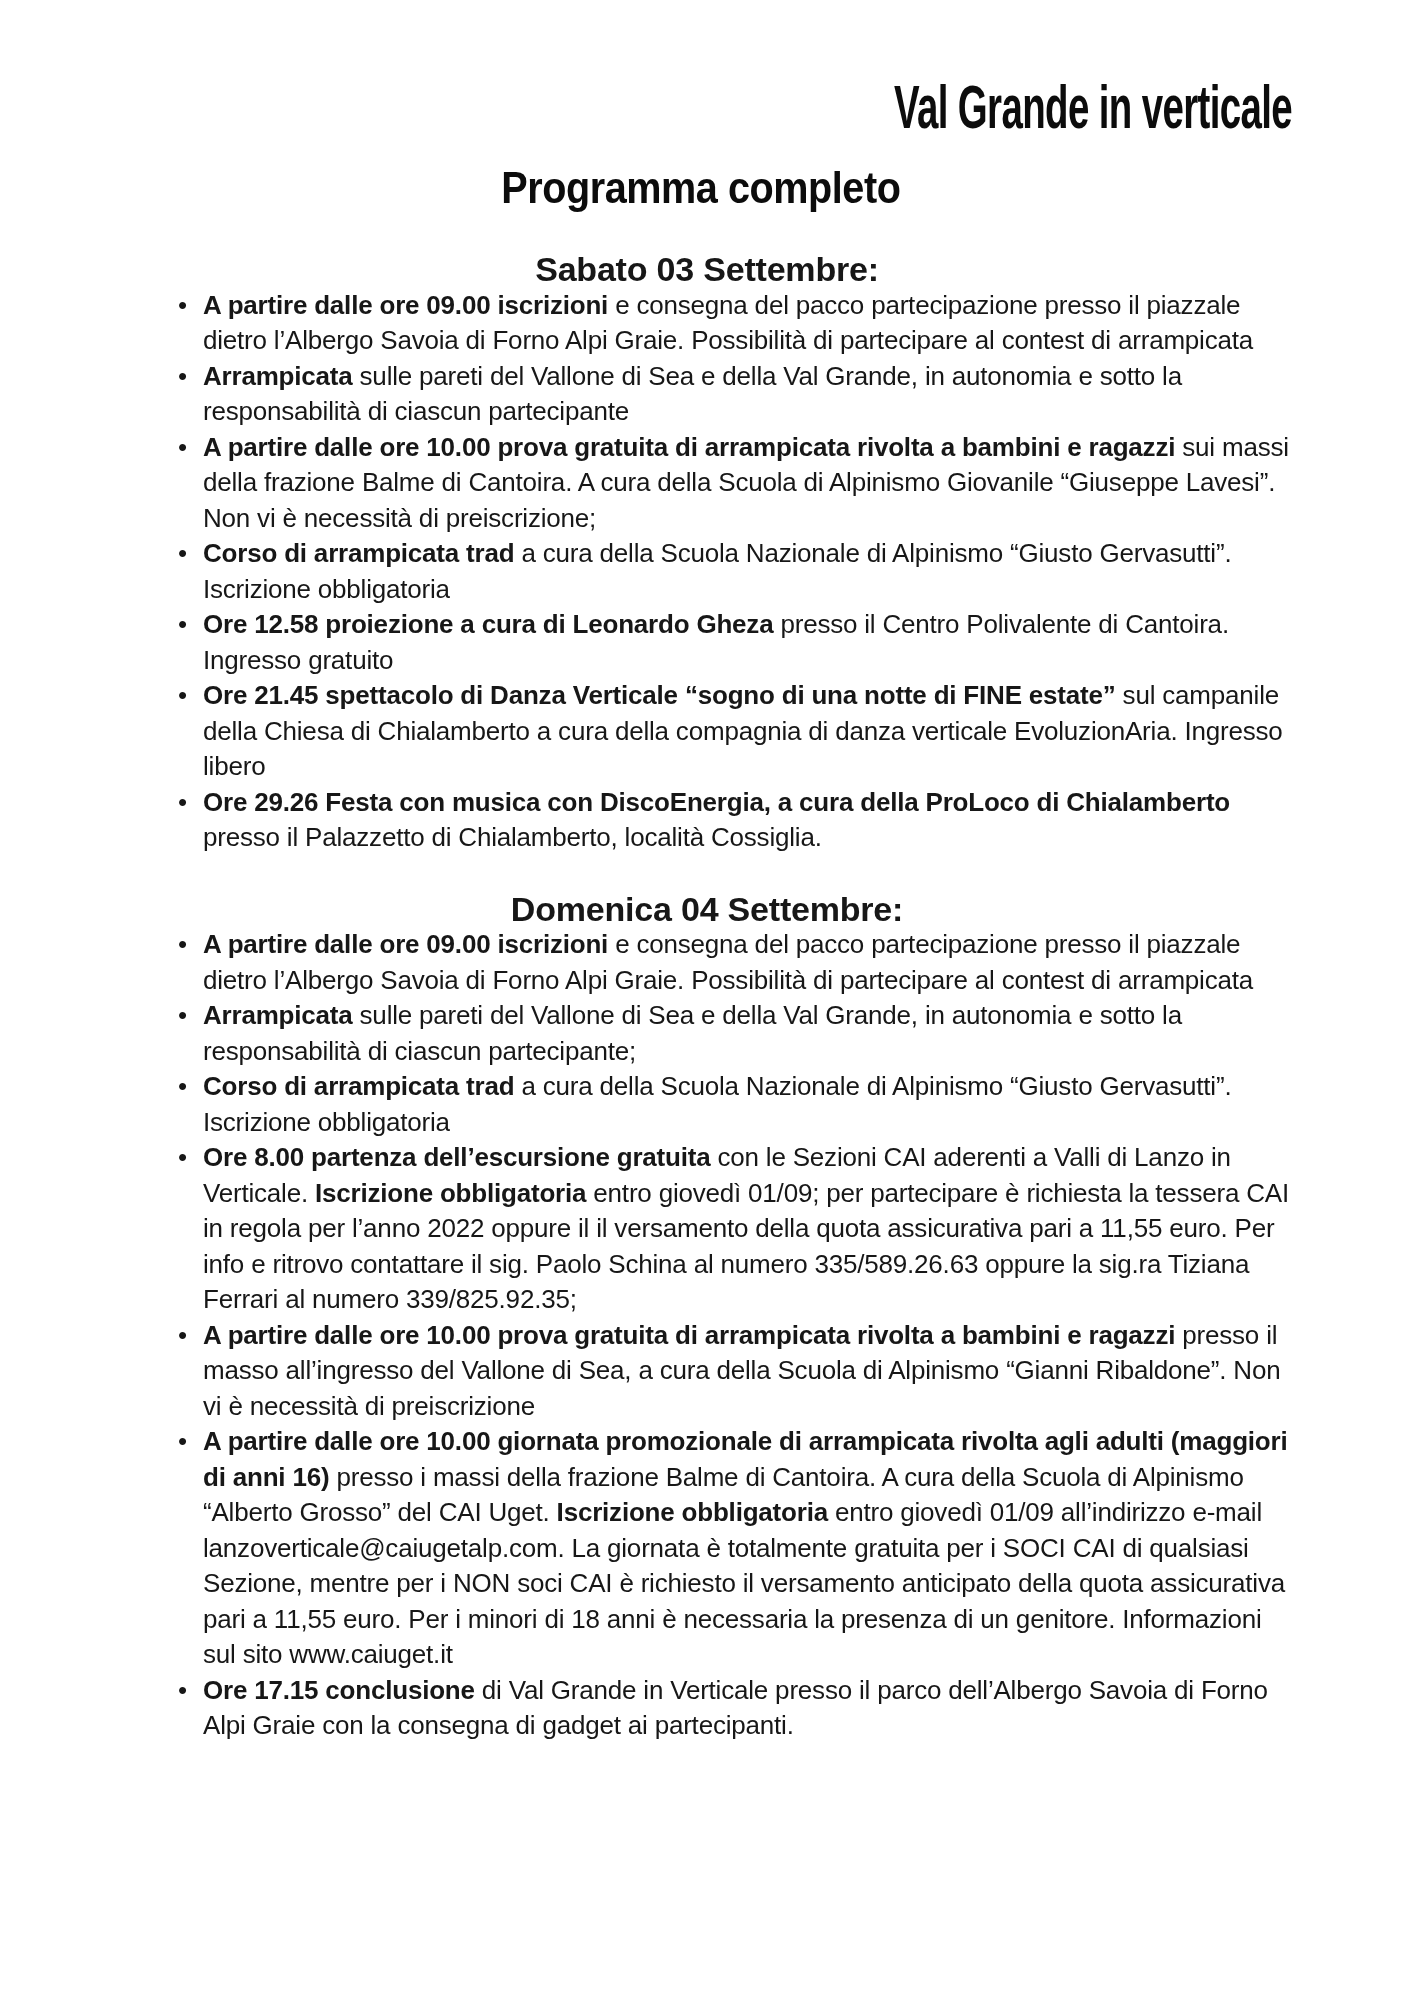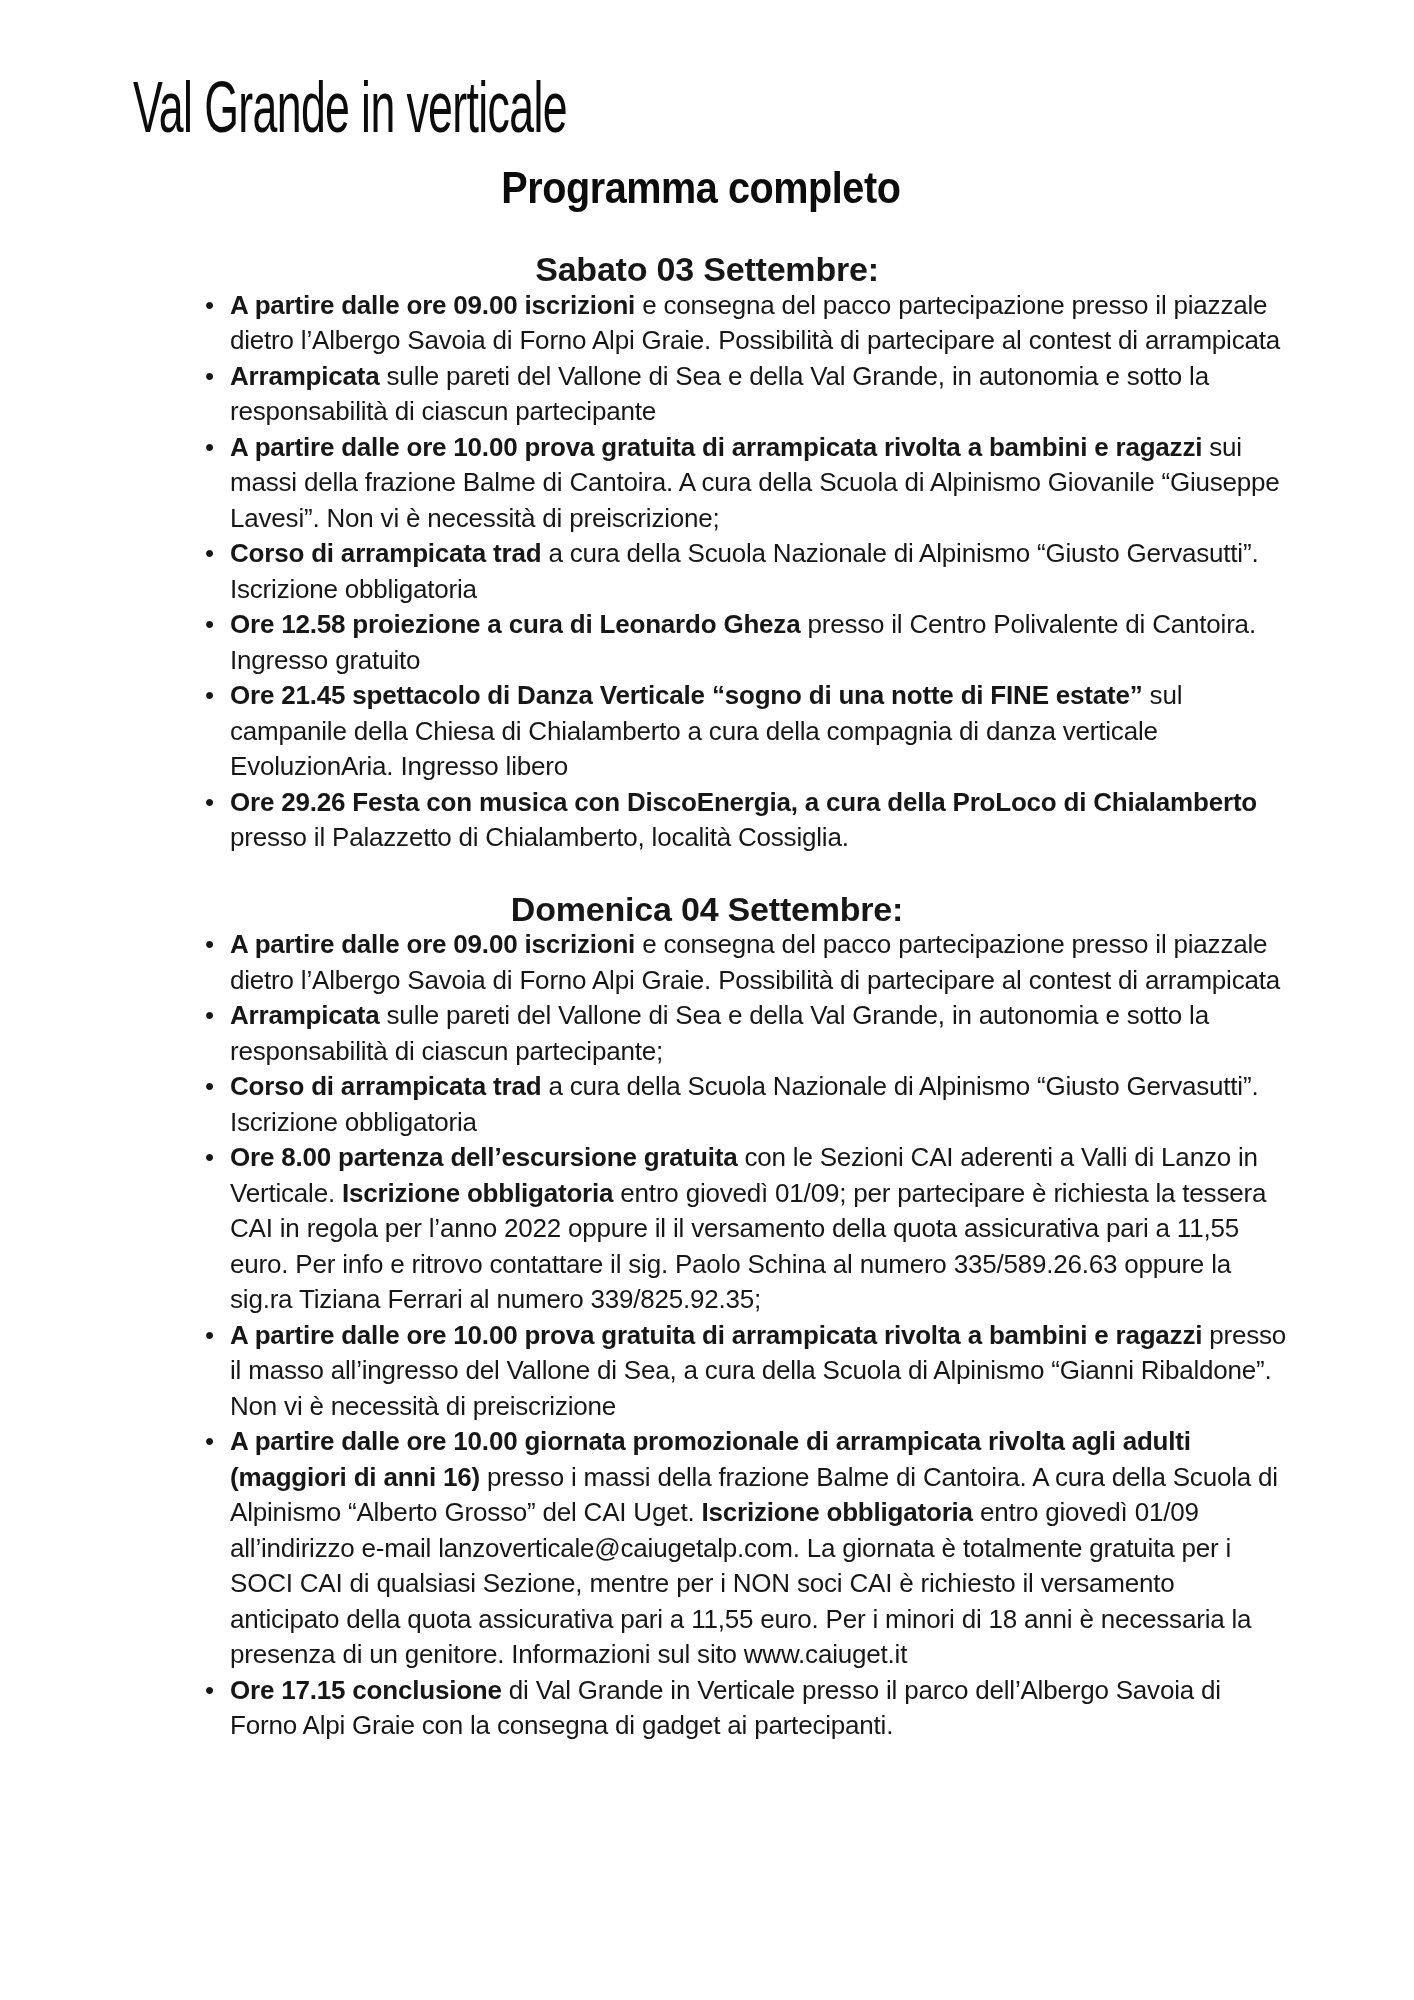--- a/index.html
+++ b/index.html
@@ -11,24 +11,24 @@
     position: relative;
     width: 1414px;
     height: 2000px;
     background: #ffffff;
     overflow: hidden;
     font-family: "Liberation Sans", "DejaVu Sans", sans-serif;
     color: #171717;
   }
   .doc-title {
     margin: 62px 0 0 0;
-    font-size: 72px;
+    font-size: 62px;
     line-height: 90px;
-    font-weight: 400;
-    text-align: left;
+    font-weight: 700;
+    text-align: right;
     color: #0c0c0c;
     white-space: nowrap;
   }
   .doc-title .condense-title {
     display: inline-block;
     transform: scaleX(0.62);
     transform-origin: 50% 50%;
     letter-spacing: -1px;
   }
   .doc-subtitle {
@@ -61,21 +61,20 @@
     margin: 0;
     padding: 0 124px 0 203px;
     list-style: none;
   }
   .program-item {
     position: relative;
     font-size: 26px;
     line-height: 35.5px;
     letter-spacing: -0.2px;
     text-align: left;
-    margin-left: 27px;
   }
   .program-item::before {
     content: "\2022";
     position: absolute;
     left: -25px;
     top: 0;
   }
   .program-item strong {
     font-weight: 700;
   }

